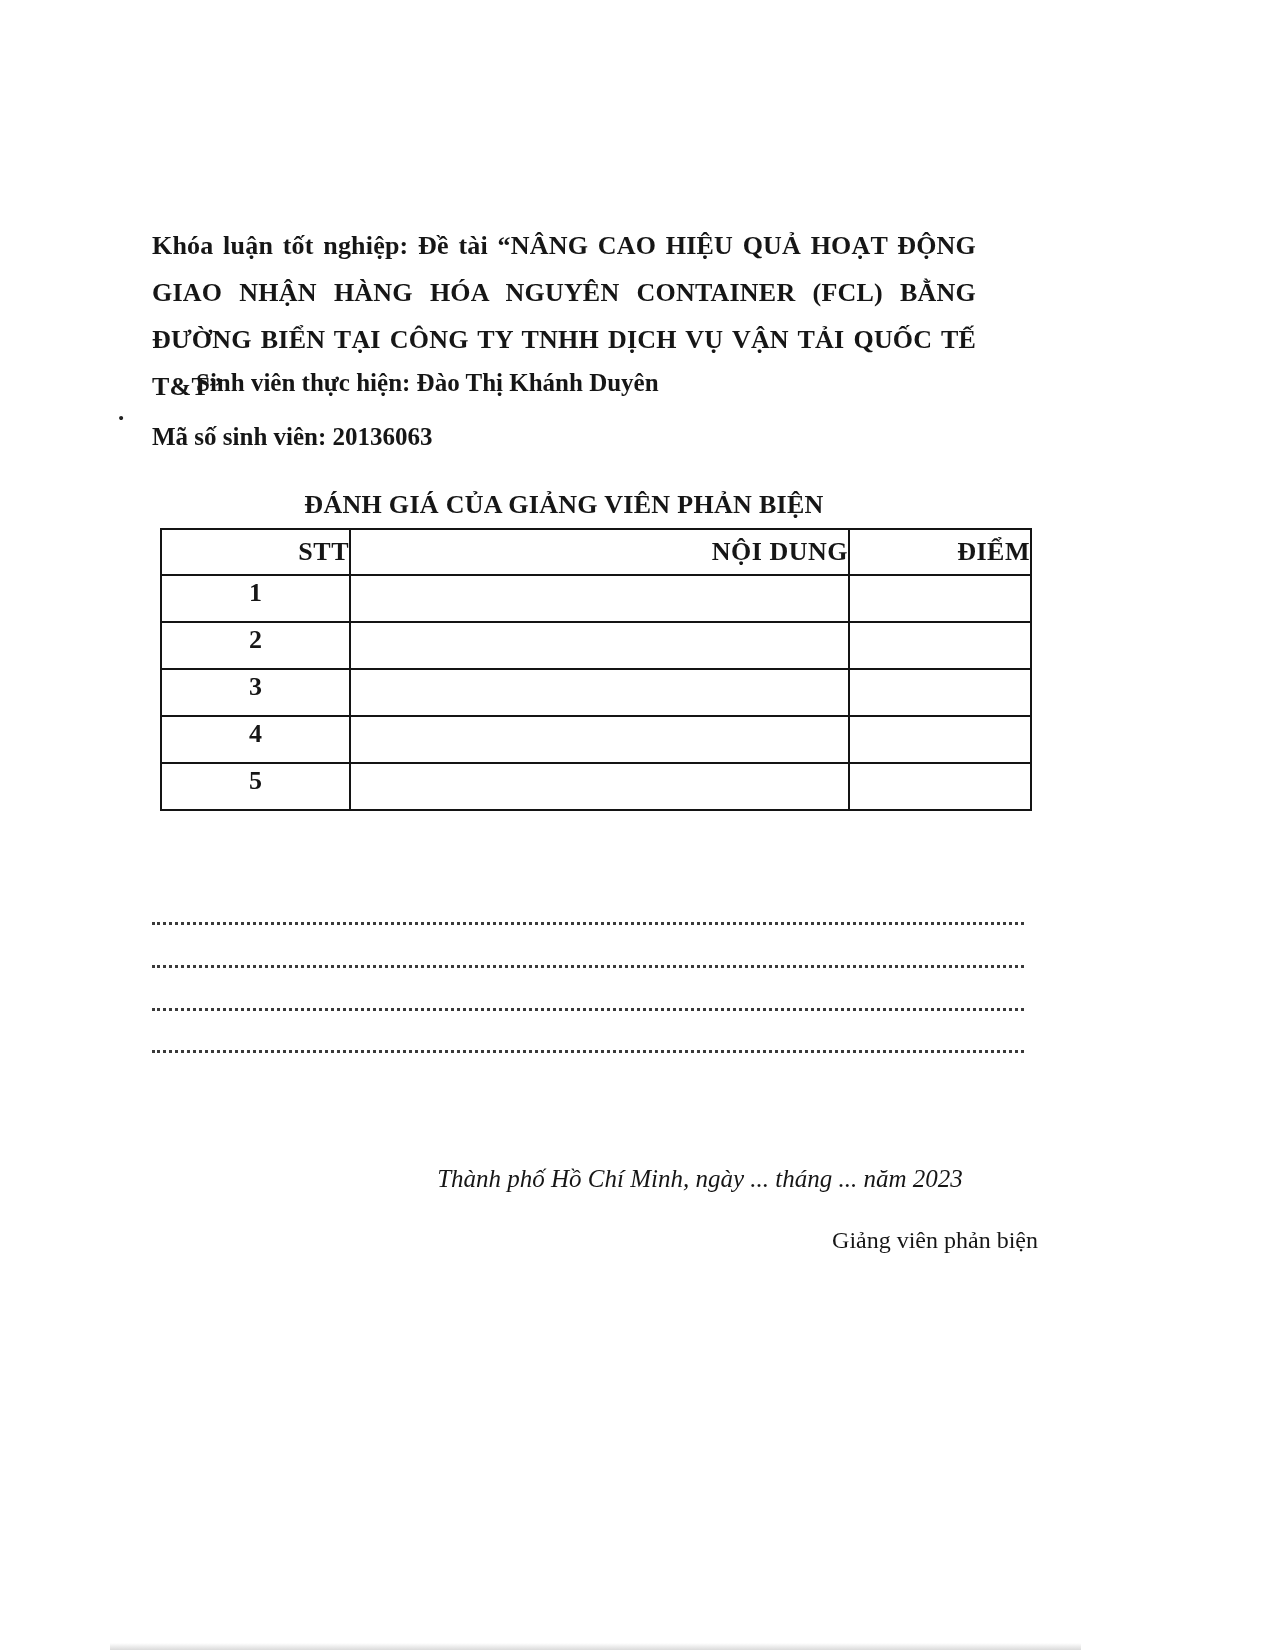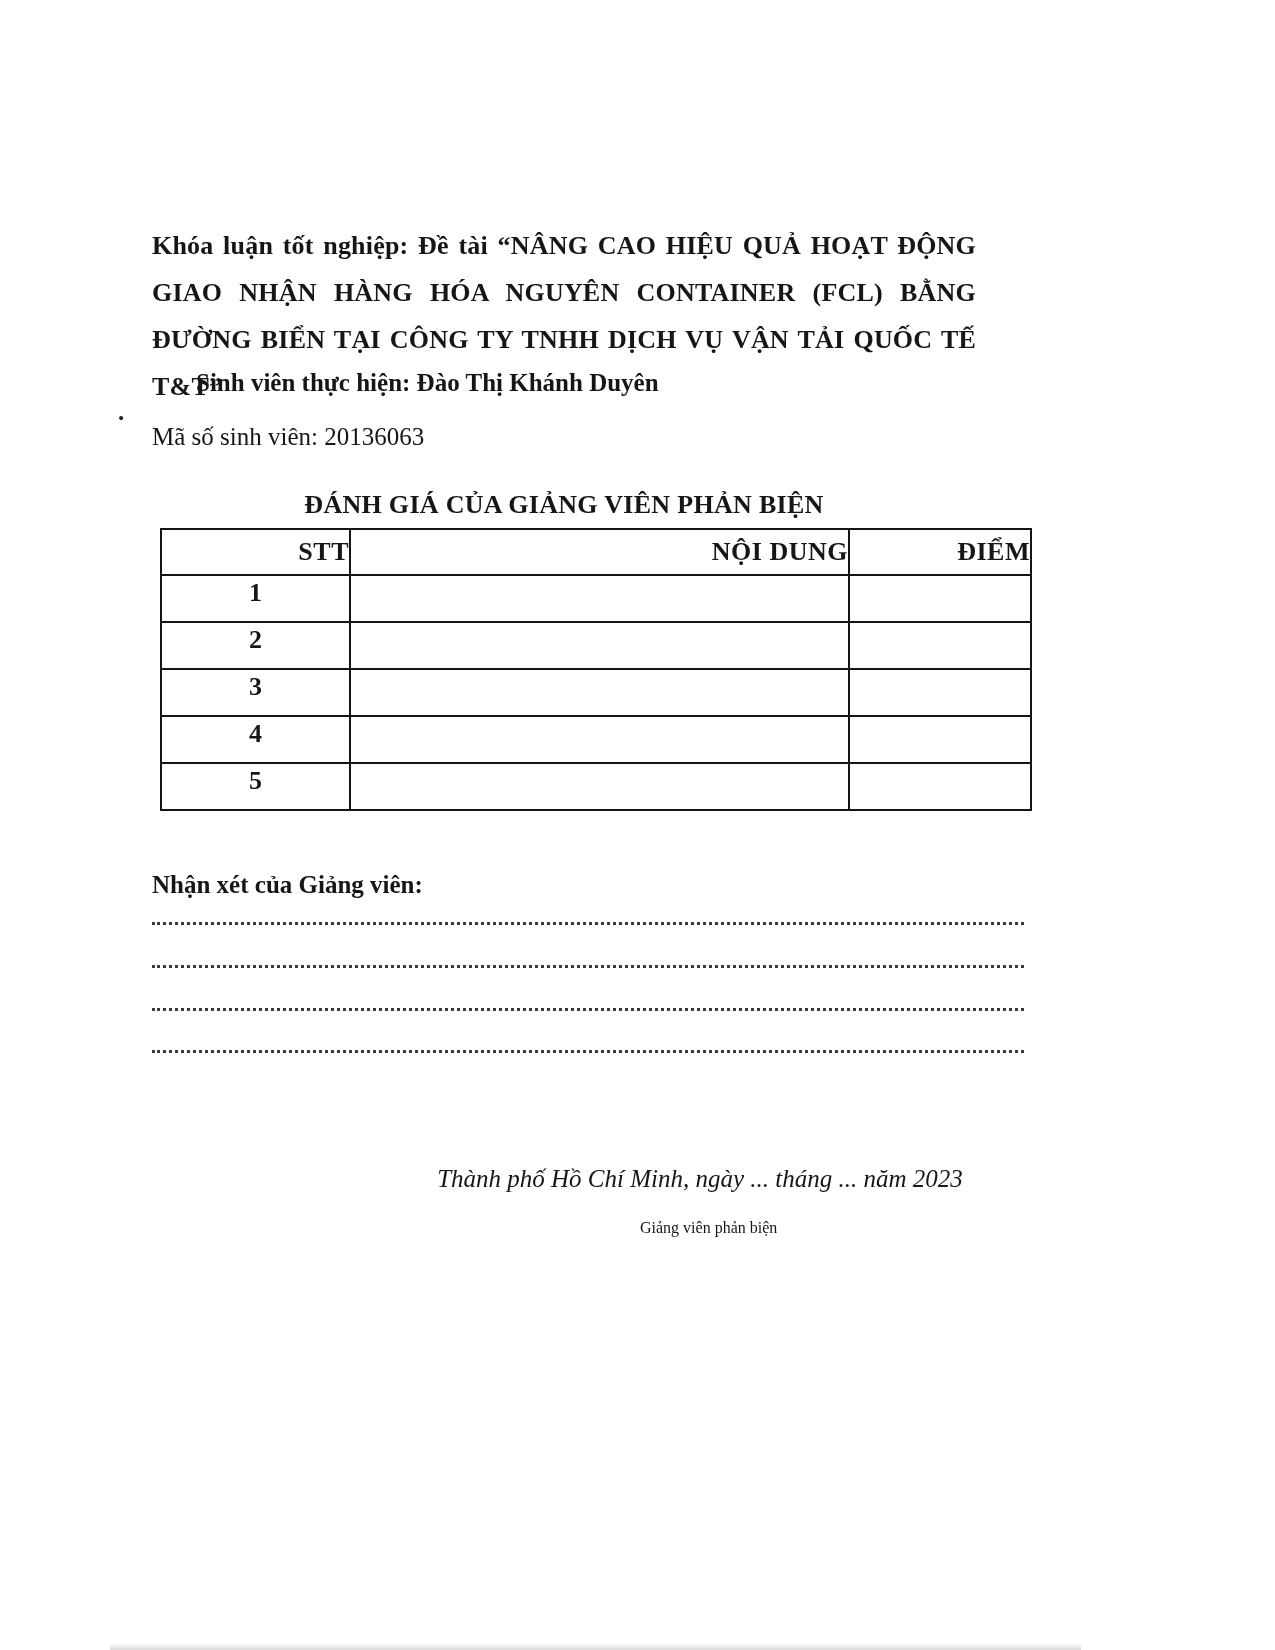--- a/index.html
+++ b/index.html
@@ -39,21 +39,21 @@
     font-weight: bold;
     margin-left: 44px;
   }
 
   .student-id-line {
     position: absolute;
     left: 152px;
     top: 397px;
     width: 824px;
     font-size: 25px;
-    font-weight: normal;
+    font-weight: bold;
     margin-top: 26px;
   }
 
   .margin-dot {
     position: absolute;
     left: 118px;
     top: 398px;
     font-size: 25px;
     font-weight: bold;
     color: #222;
@@ -129,25 +129,25 @@
     left: 420px;
     top: 1140px;
     width: 560px;
     text-align: center;
     font-size: 25px;
     font-style: italic;
   }
 
   .signature-role-line {
     position: absolute;
-    left: 640px;
+    left: 668px;
     top: 1203px;
     width: 370px;
-    text-align: left;
-    font-size: 16px;
+    text-align: right;
+    font-size: 24px;
   }
 
   
   .scan-bottom-artifact {
     position: absolute;
     left: 110px;
     bottom: 0;
     width: 1100px;
     height: 7px;
     background: linear-gradient(to bottom, rgba(255,255,255,0), rgba(150,150,150,0.35));
@@ -204,21 +204,20 @@
         <td></td>
       </tr>
       <tr>
         <td>5</td>
         <td></td>
         <td></td>
       </tr>
     </tbody>
   </table>
 
-  <p class="comments-label">Nhận xét của Giảng viên:</p>
 
   <div class="dotted-line l1"></div>
   <div class="dotted-line l2"></div>
   <div class="dotted-line l3"></div>
   <div class="dotted-line l4"></div>
 
   <p class="date-place-line">Thành phố Hồ Chí Minh, ngày ... tháng ... năm 2023</p>
 
   <p class="signature-role-line">Giảng viên phản biện</p>
 

